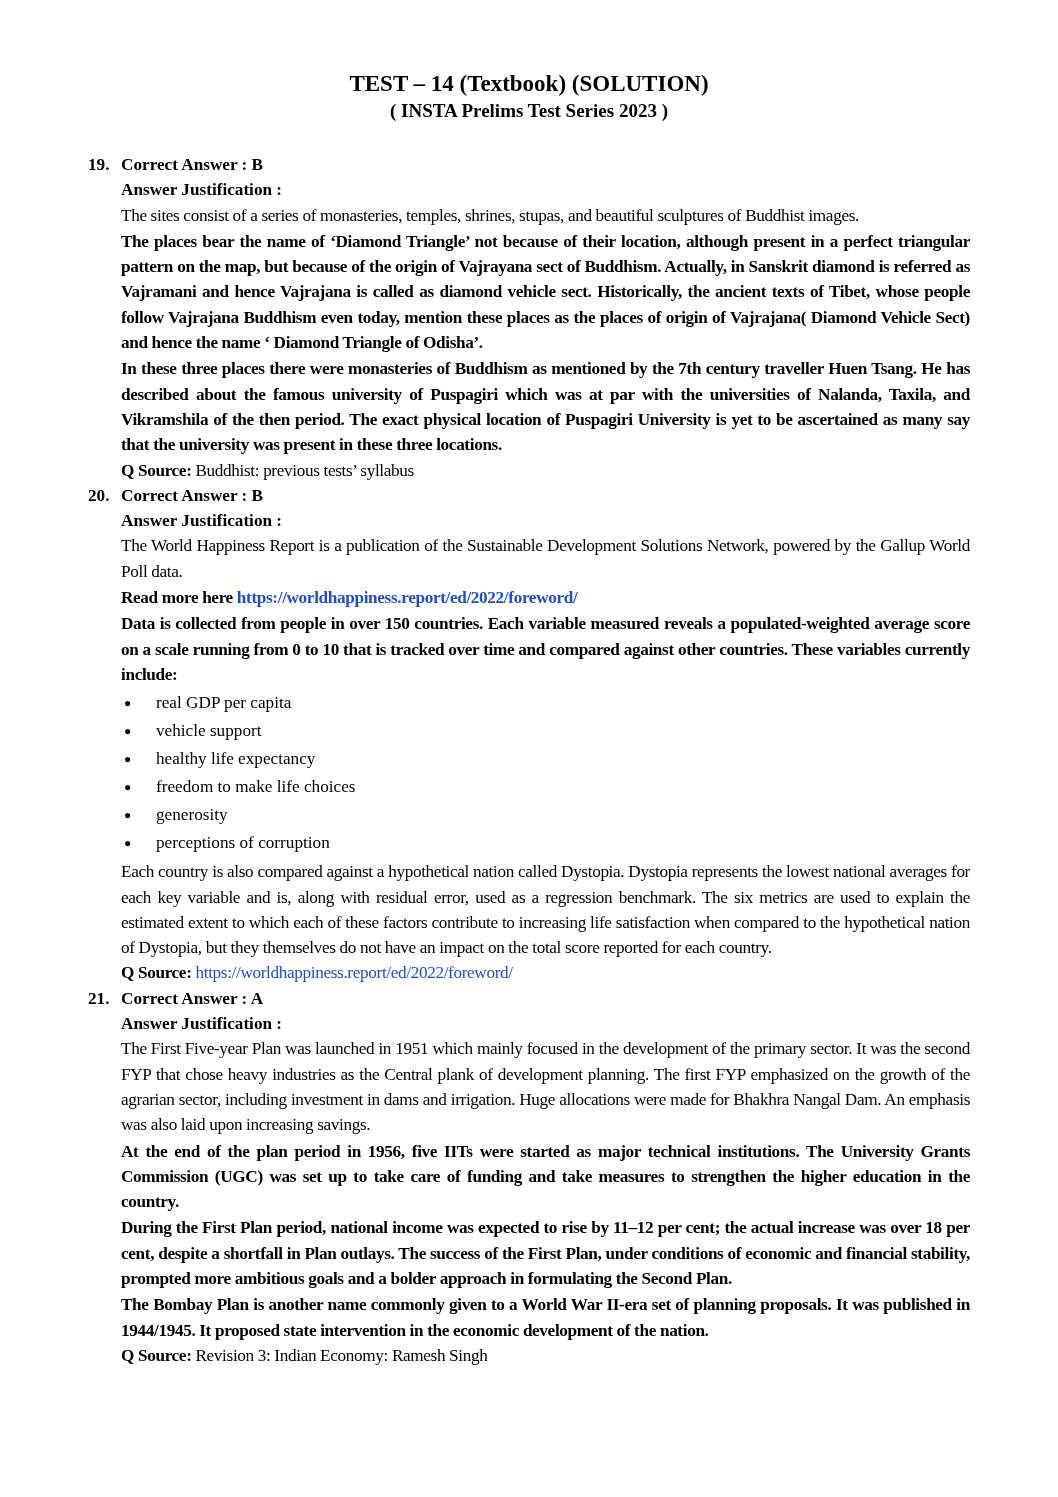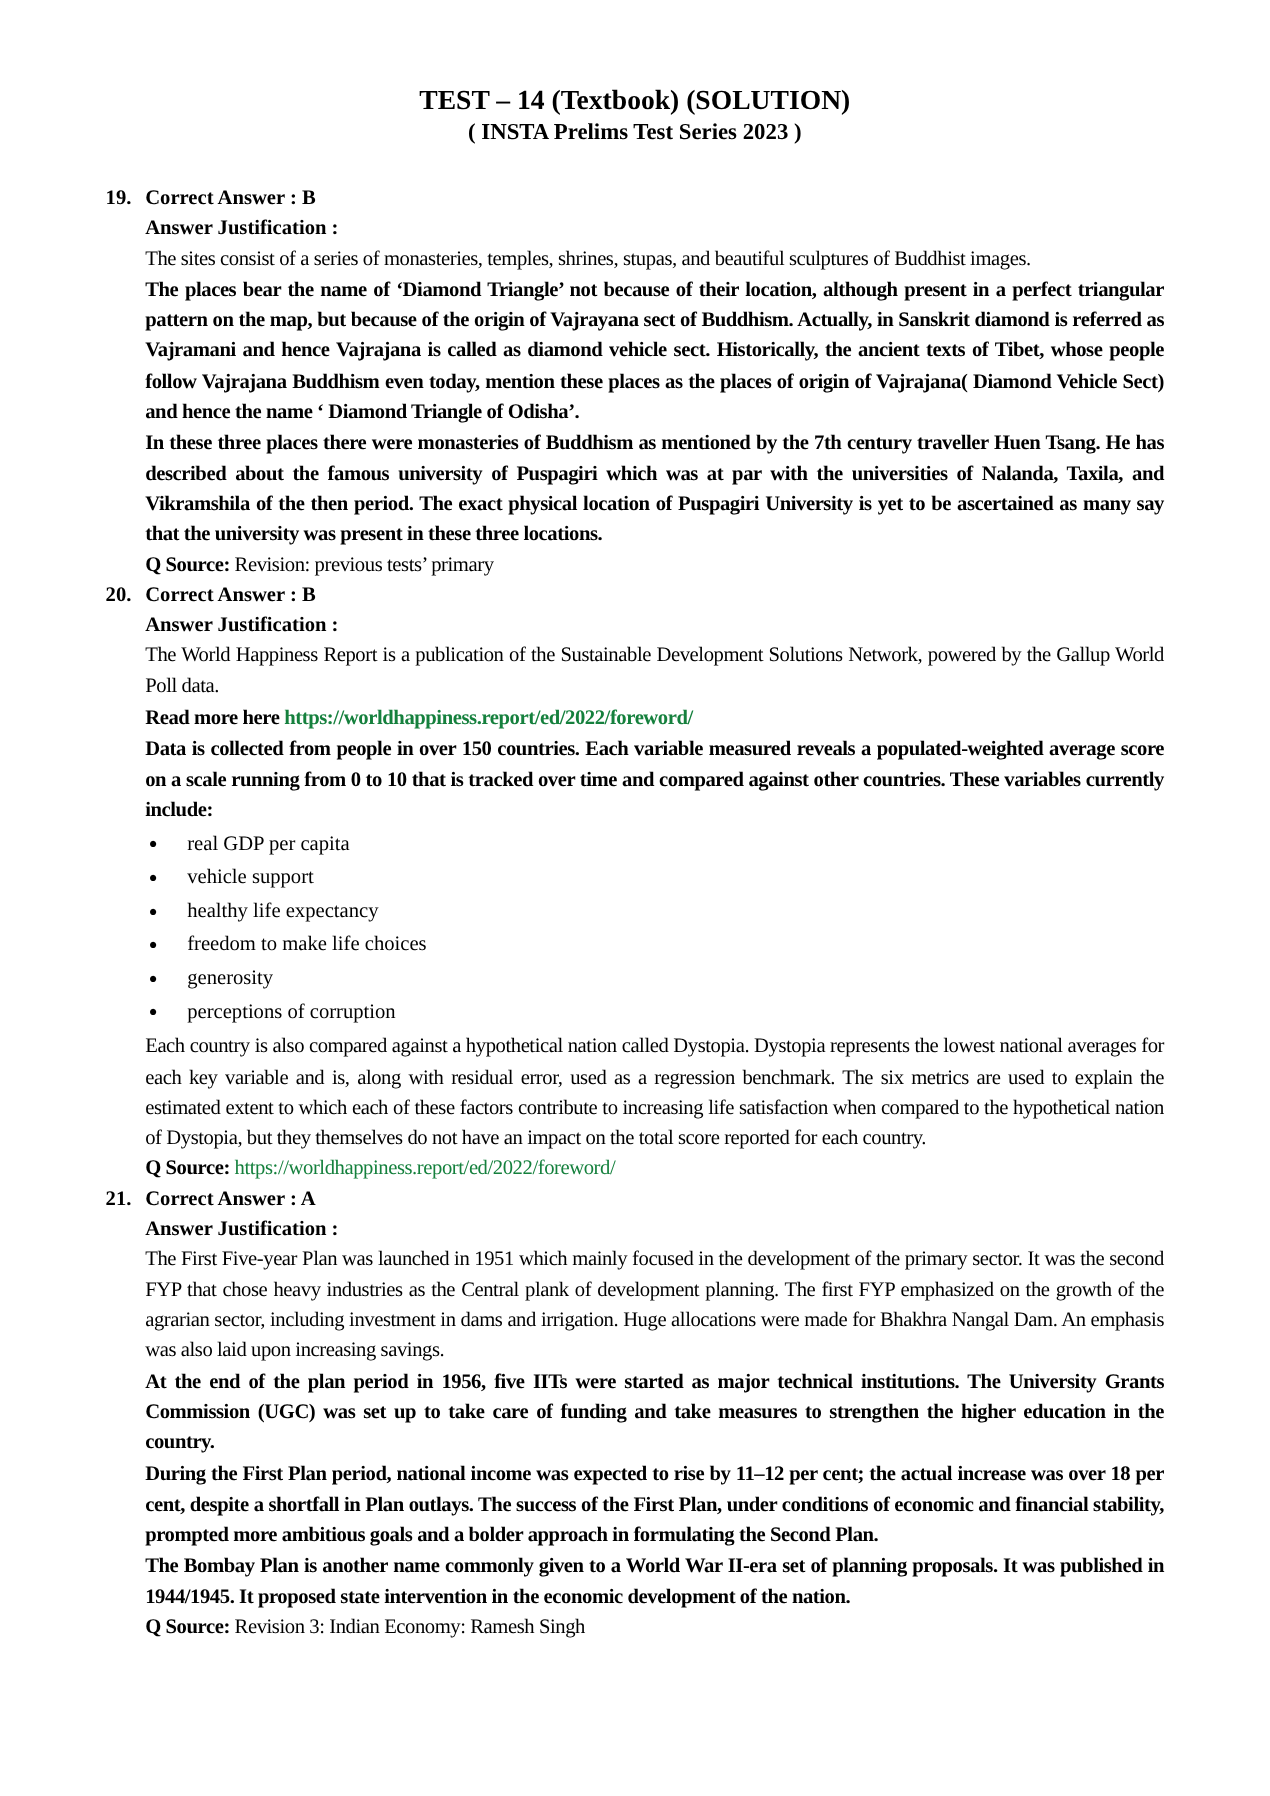--- a/index.html
+++ b/index.html
@@ -71,21 +71,21 @@
       margin: 0;
       text-align: justify;
       text-align-last: left;
       letter-spacing: -0.35px;
     }
     .para.spaced {
       margin-top: 1px;
       font-weight: bold;
     }
     .link {
-      color: #15803d;
+      color: #1d4ed8;
     }
     .source-label {
       font-weight: bold;
     }
     .bullets {
       list-style: none;
       margin: 2px 0 2px 0;
       padding: 0;
     }
     .bullets li {
@@ -117,21 +117,21 @@
       <div class="q-head">
         <span class="q-num">19.</span>
         <span>Correct Answer : B</span>
       </div>
       <div class="q-body">
         <div class="just-label">Answer Justification :</div>
         <p class="para">The sites consist of a series of monasteries, temples, shrines, stupas, and beautiful sculptures of Buddhist images.</p>
         <p class="para spaced">The places bear the name of ‘Diamond Triangle’ not because of their location, although present in a perfect triangular pattern on the map, but because of the origin of Vajrayana sect of Buddhism. Actually, in Sanskrit diamond is referred as Vajramani and hence Vajrajana is called as diamond vehicle sect. Historically, the ancient texts of Tibet, whose people follow Vajrajana Buddhism even today, mention these places as the places of origin of Vajrajana( Diamond Vehicle Sect) and hence the name ‘ Diamond Triangle of Odisha’.</p>
         <p class="para spaced">In these three places there were monasteries of Buddhism as mentioned by the 7th century traveller Huen Tsang. He has described about the famous university of Puspagiri which was at par with the universities of Nalanda, Taxila, and Vikramshila of the then period. The exact physical location of Puspagiri University is yet to be ascertained as many say that the university was present in these three locations.</p>
         <p class="para">
-          <span class="source-label">Q Source:</span><span> Revision: previous tests’ primary</span>
+          <span class="source-label">Q Source:</span><span> Buddhist: previous tests’ syllabus</span>
         </p>
       </div>
     </div>
 
     <div class="question">
       <div class="q-head">
         <span class="q-num">20.</span>
         <span>Correct Answer : B</span>
       </div>
       <div class="q-body">

